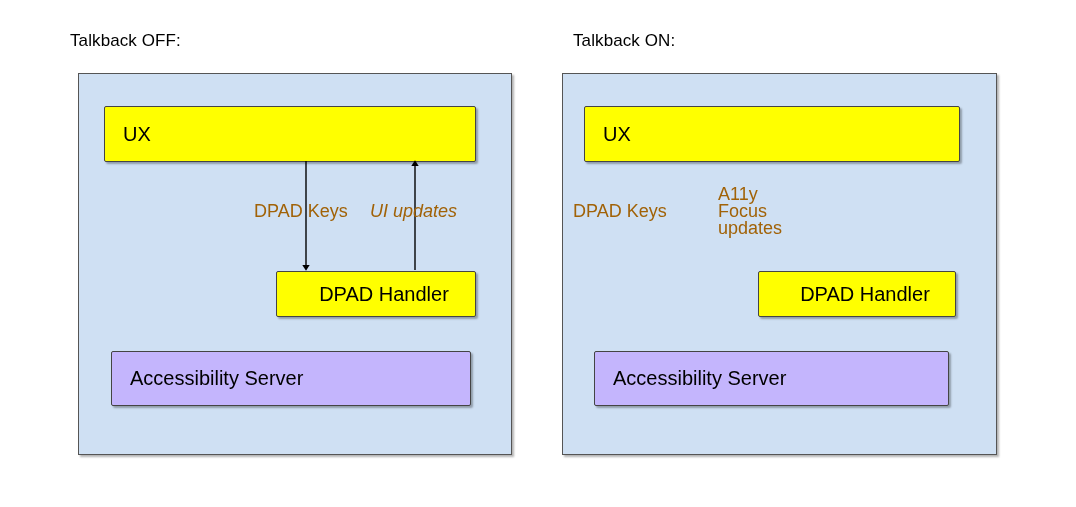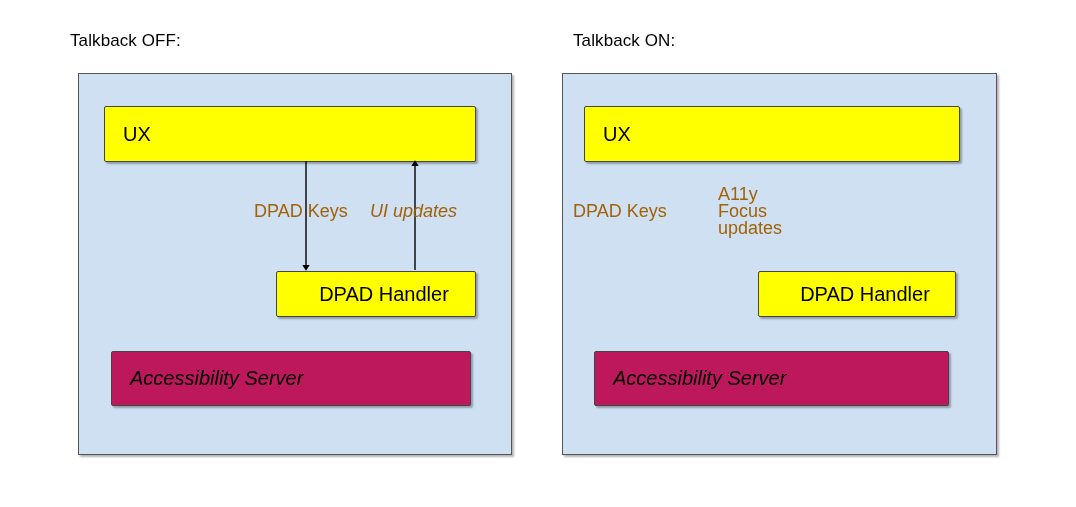--- a/index.html
+++ b/index.html
@@ -44,21 +44,21 @@
     align-items: center;
     box-shadow: 2px 2px 2px rgba(0,0,0,0.30);
   }
   .node span {
     font-size: 20px;
     color: #000000;
     padding-left: 18px;
     white-space: nowrap;
   }
   .node-yellow { background: #ffff00; }
-  .node-green  { background: #be185d; font-style: italic; }
+  .node-green  { background: #c4b5fd; }
   .node-center span {
     padding-left: 16px;
     width: 100%;
     text-align: center;
   }
   .arrow-layer {
     position: absolute;
     left: 0;
     top: 0;
     width: 1076px;

